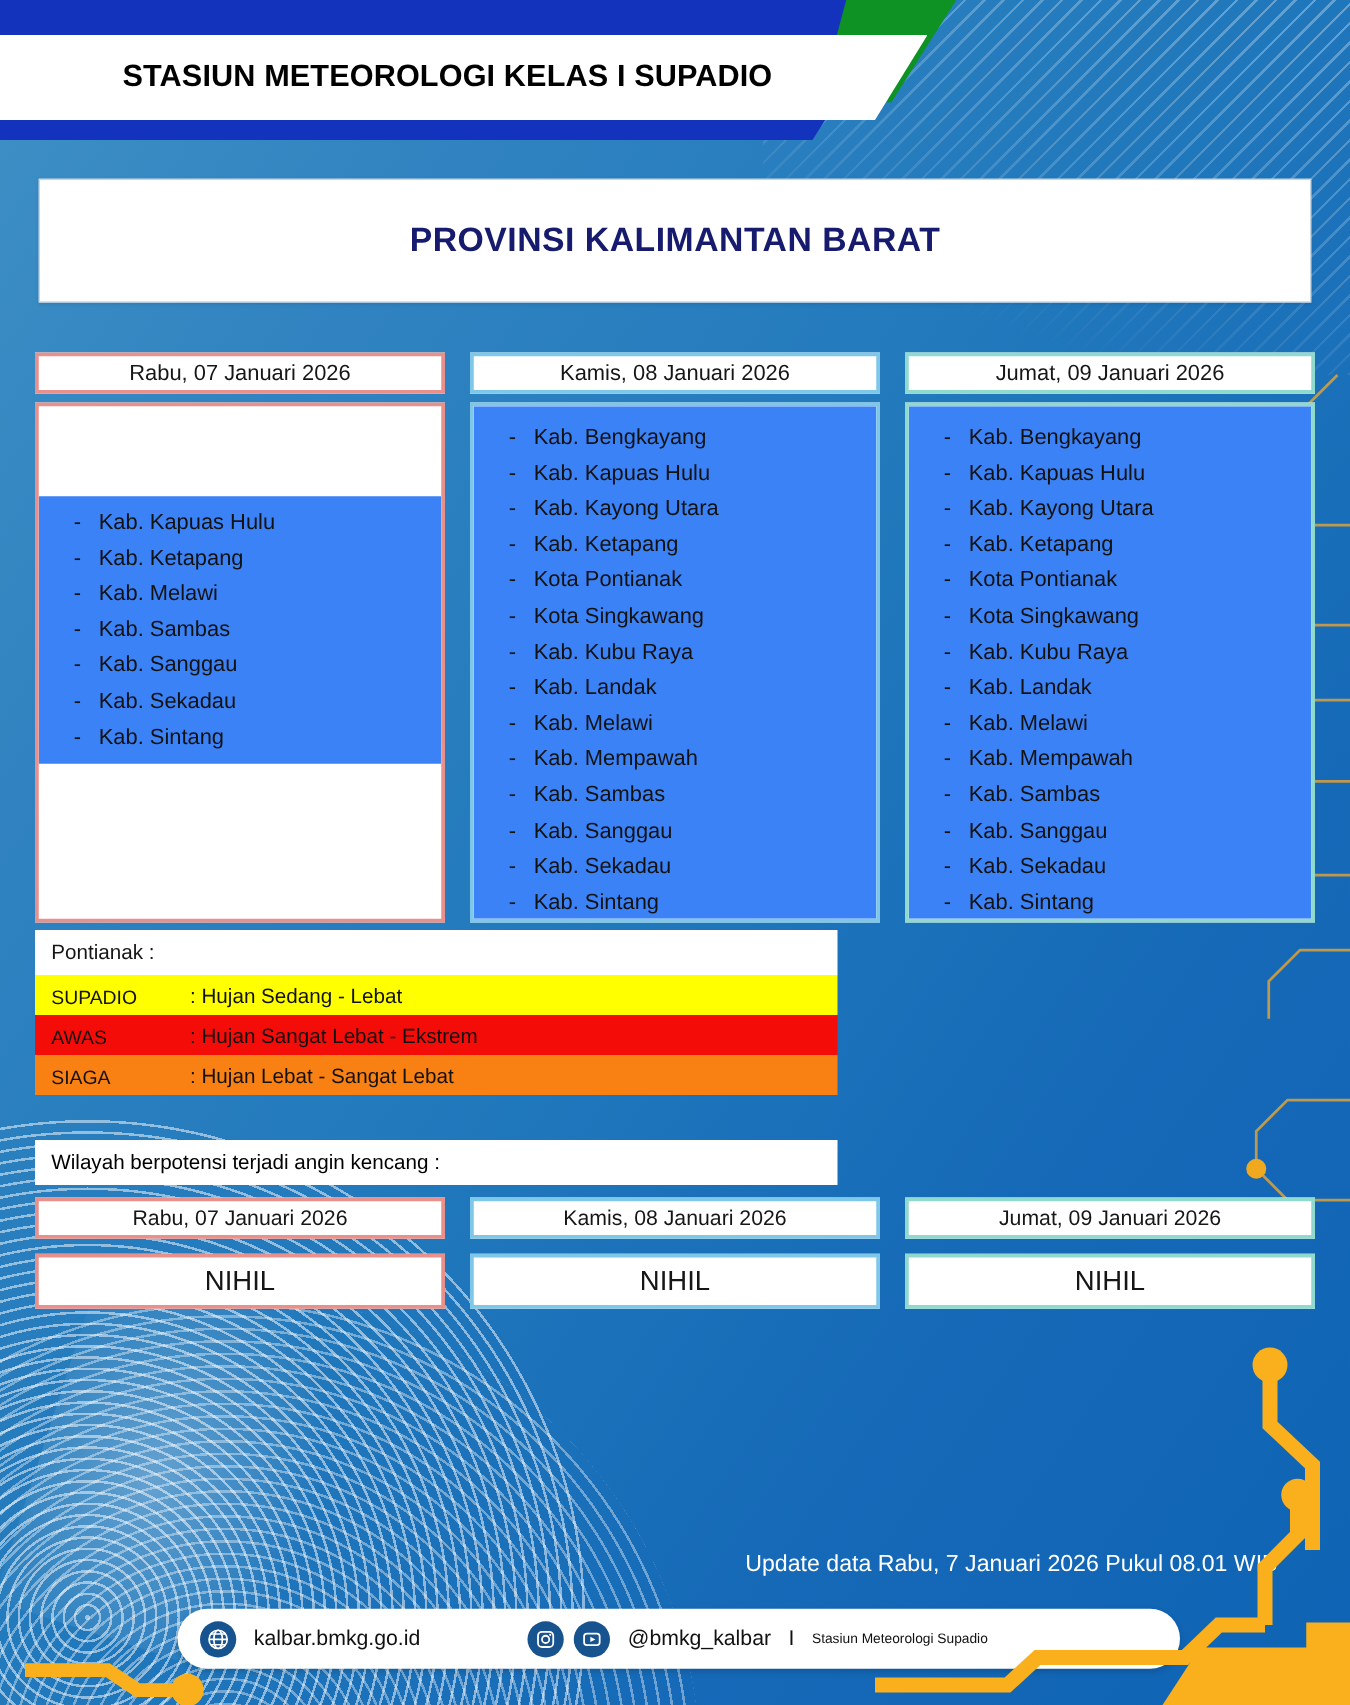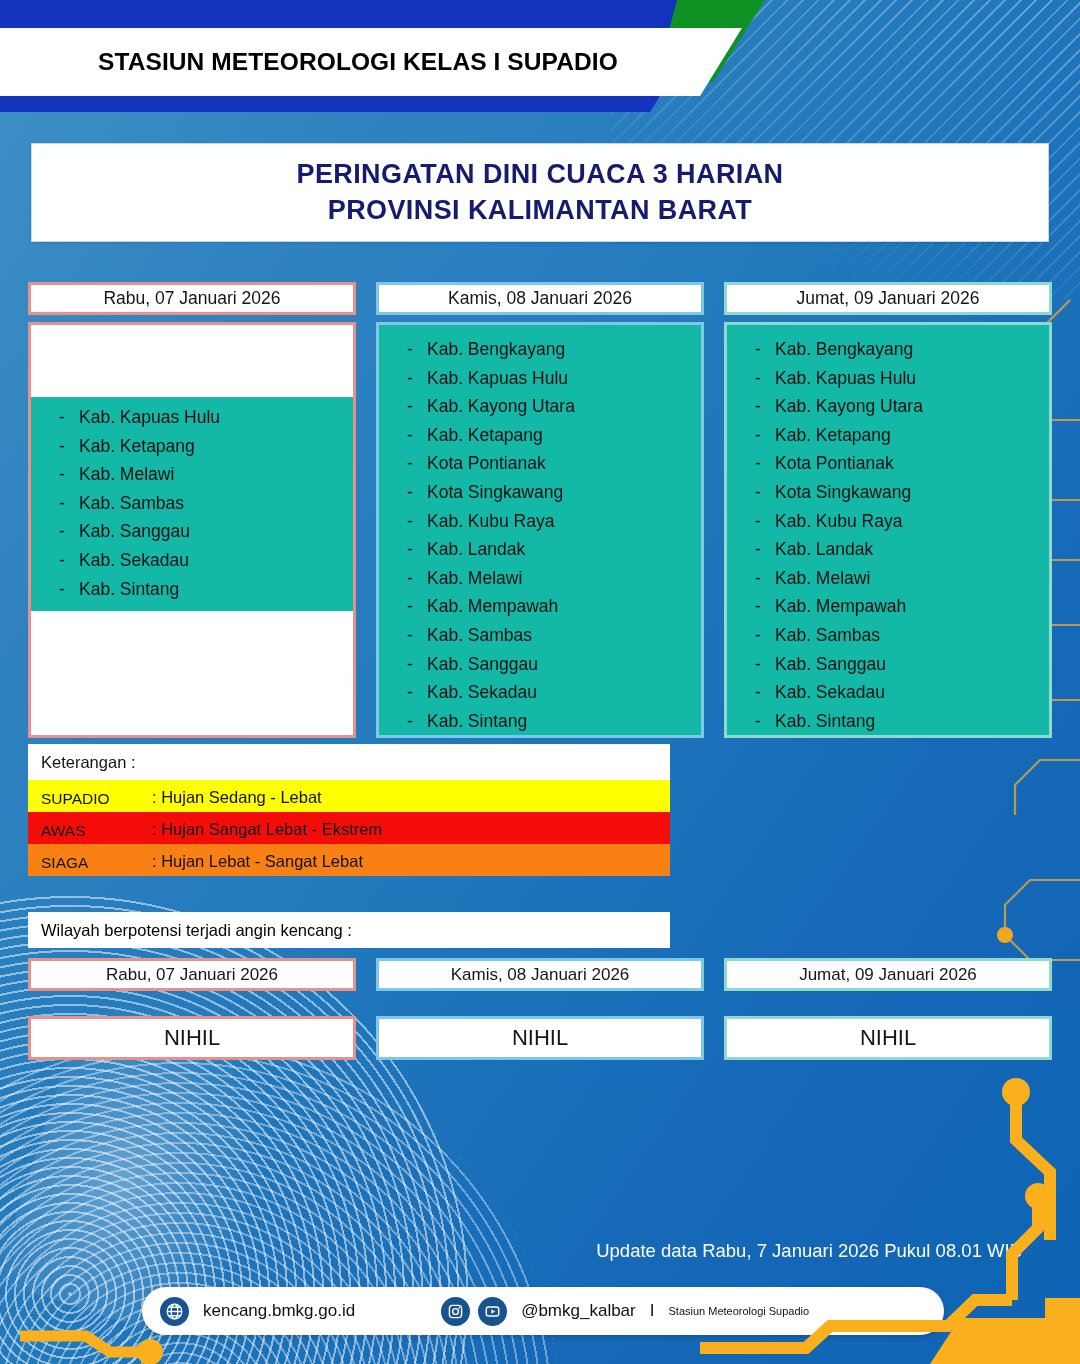--- a/index.html
+++ b/index.html
@@ -114,21 +114,21 @@
     font-size:17.5px; color:#161616;
   }
   .col-body{
     margin-top:7px; height:416px; background:#ffffff; position:relative; overflow:hidden;
   }
   .c1 .col-head, .c1 .col-body{ border:3px solid #e8918c; }
   .c2 .col-head, .c2 .col-body{ border:3px solid #7fc7e8; }
   .c3 .col-head, .c3 .col-body{ border:3px solid #8fd9cf; }
 
   .ylist{
-    background:#14b8a6; padding:6px 0 8px 0;
+    background:#3b82f6; padding:6px 0 8px 0;
   }
   .c1 .ylist{ position:absolute; top:72px; left:0; right:0; }
   .c2 .ylist, .c3 .ylist{ position:absolute; top:0; left:0; right:0; bottom:0; padding-top:10px;}
 
   .ylist li{
     list-style:none; font-size:17.5px; color:#121212; line-height:28.6px;
     padding-left:28px; white-space:nowrap;
   }
   .ylist li span.dash{ display:inline-block; width:20px; }
 
@@ -157,21 +157,21 @@
   .wind{ position:absolute; top:958px; left:28px; width:1024px; height:86px; z-index:5;}
   .wcol{ position:absolute; top:0; width:328px; }
   .wcol.w1{ left:0; }
   .wcol.w2{ left:348px; }
   .wcol.w3{ left:696px; }
   .w-date{
     height:33px; background:#ffffff; display:flex; align-items:center; justify-content:center;
     font-size:17px; color:#161616;
   }
   .w-val{
-    margin-top:25px; height:44px; background:#ffffff;
+    margin-top:12px; height:44px; background:#ffffff;
     display:flex; align-items:center; justify-content:center;
     font-size:22px; color:#161616;
   }
   .w1 .w-date, .w1 .w-val{ border:3px solid #e8918c; }
   .w2 .w-date, .w2 .w-val{ border:3px solid #7fc7e8; }
   .w3 .w-date, .w3 .w-val{ border:3px solid #8fd9cf; }
 
   
   .update{
     position:absolute; top:1240px; right:58px; z-index:6;
@@ -245,21 +245,20 @@
 
   <div class="header">
     <div class="hdr-blue"></div>
     <div class="hdr-green"></div>
     <div class="hdr-white"></div>
     <div class="hdr-title">STASIUN METEOROLOGI KELAS I SUPADIO</div>
   </div>
 
 
   <div class="title-banner">
-    <div class="title-l1">PERINGATAN DINI CUACA 3 HARIAN</div>
     <div class="title-l2">PROVINSI  KALIMANTAN  BARAT</div>
   </div>
 
   <div class="cols">
 
     <div class="col c1">
       <div class="col-head">Rabu, 07 Januari 2026</div>
       <div class="col-body">
         <ul class="ylist">
             <li><span class="dash">-</span>Kab. Kapuas Hulu</li>
@@ -313,21 +312,21 @@
             <li><span class="dash">-</span>Kab. Sanggau</li>
             <li><span class="dash">-</span>Kab. Sekadau</li>
             <li><span class="dash">-</span>Kab. Sintang</li>
           </ul>
       </div>
     </div>
 
   </div>
 
   <div class="keterangan">
-    <div class="ket-head">Keterangan :</div>
+    <div class="ket-head">Pontianak :</div>
 
     <div class="ket-row waspada">
       <div class="lv">SUPADIO</div>
       <div class="ds">: Hujan Sedang - Lebat</div>
     </div>
 
     <div class="ket-row awas">
       <div class="lv">AWAS</div>
       <div class="ds">: Hujan Sangat Lebat - Ekstrem</div>
     </div>
@@ -360,21 +359,21 @@
   <div class="footbar">
     <span class="fb-icon">
       <svg width="19" height="19" viewBox="0 0 24 24" fill="none" stroke="#ffffff" stroke-width="1.7">
         <circle cx="12" cy="12" r="9.2"></circle>
         <ellipse cx="12" cy="12" rx="4.3" ry="9.2"></ellipse>
         <line x1="2.8" y1="12" x2="21.2" y2="12"></line>
         <line x1="4.4" y1="6.6" x2="19.6" y2="6.6"></line>
         <line x1="4.4" y1="17.4" x2="19.6" y2="17.4"></line>
       </svg>
     </span>
-    <span class="fb-site">kencang.bmkg.go.id</span>
+    <span class="fb-site">kalbar.bmkg.go.id</span>
 
     <span class="fb-gap"></span>
 
     <span class="fb-icon fb-ig">
       <svg width="17" height="17" viewBox="0 0 24 24" fill="none" stroke="#ffffff" stroke-width="2">
         <rect x="3.4" y="3.4" width="17.2" height="17.2" rx="4.6"></rect>
         <circle cx="12" cy="12" r="4.1"></circle>
         <circle cx="17.2" cy="6.8" r="1.25" fill="#ffffff" stroke="none"></circle>
       </svg>
     </span>

